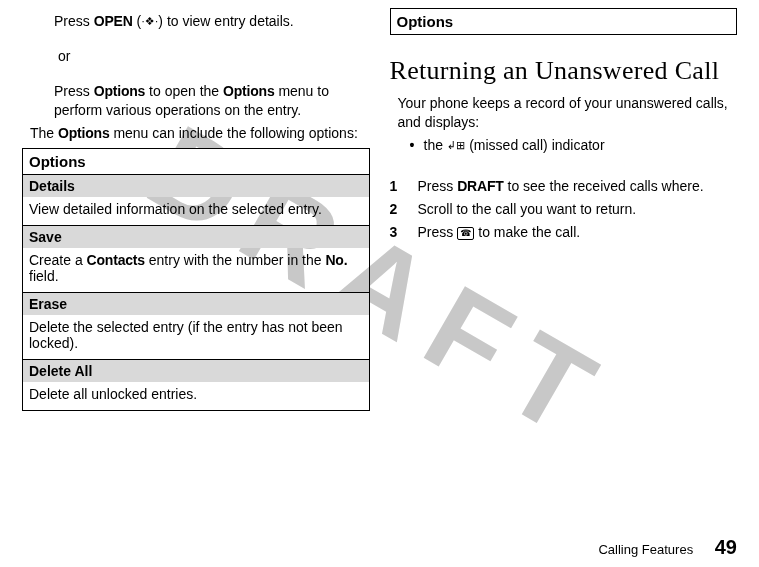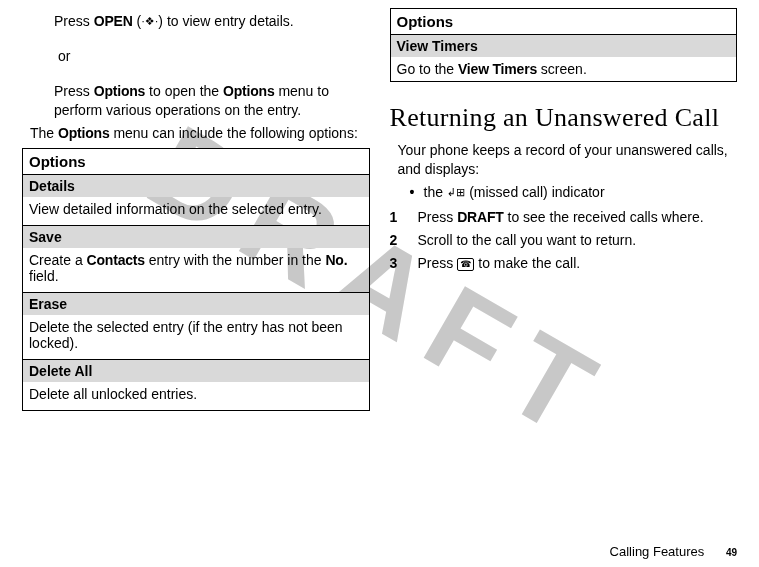--- a/index.html
+++ b/index.html
@@ -71,35 +71,35 @@
   }
   .cell-inner { padding: 4px 6px 8px 6px; }
   .cell-title {
     background: #d9d9d9;
     padding: 3px 6px;
     font-family: "Arial Narrow", Arial, sans-serif;
     font-weight: bold;
     font-size: 14px;
   }
   .or { font-weight: normal; padding-left: 36px; margin: 16px 0; }
-  ul.bullets { margin: 4px 0 6px 0; padding-left: 34px; }
+  ul.bullets { margin: 4px 0 22px 0; padding-left: 34px; }
   ul.bullets li { margin: 3px 0; line-height: 1.35; }
   .bullet-dot { list-style-type: none; position: relative; }
   .bullet-dot::before { content: "•"; position: absolute; left: -14px; font-weight: bold; }
   ol.steps { margin: 4px 0; padding-left: 0; list-style: none; }
   ol.steps li { margin: 4px 0; padding-left: 28px; position: relative; line-height: 1.35; }
   ol.steps li .num { position: absolute; left: 0; font-weight: bold; }
   .footer {
     position: absolute;
     bottom: 8px;
     right: 22px;
     font-size: 13px;
     z-index: 2;
   }
-  .footer .pg { font-weight: bold; font-size: 10px; margin-left: 18px; }
+  .footer .pg { font-weight: bold; font-size: 20px; margin-left: 18px; }
   .iconbox {
     display: inline-block;
     border: 1px solid #000;
     border-radius: 2px;
     font-size: 9px;
     line-height: 1;
     padding: 1px 2px;
     vertical-align: 1px;
     font-family: Arial, sans-serif;
   }
@@ -162,28 +162,20 @@
     </tbody>
       </table>
   </div>
 
   <div class="col">
     <table class="options" style="margin-top:0">
       <tbody>
           <tr>
             <th>Options</th>
           </tr>
-      <tr>
-            <td>
-        <div class="cell-title">View Timers</div>
-        <div class="cell-inner" style="padding-bottom:4px">
-          <span>Go to the </span><span class="condensed">View Timers</span><span> screen.</span>
-        </div>
-      </td>
-          </tr>
     </tbody>
       </table>
 
     <div class="heading">Returning an Unanswered Call</div>
 
     <p>Your phone keeps a record of your unanswered calls, and displays:</p>
 
     <ul class="bullets">
       <li class="bullet-dot">
         <span>the </span><span class="small-icon">↲⊞</span><span> (missed call) indicator</span>

